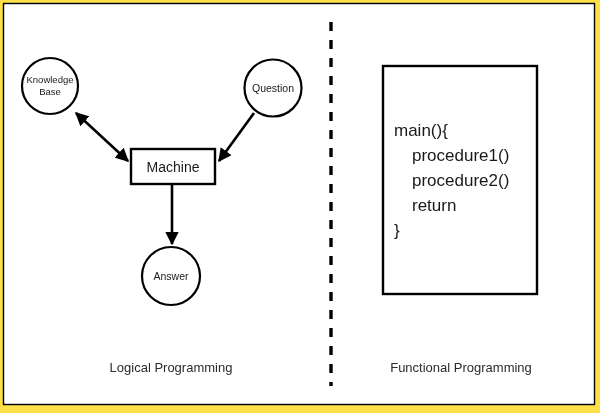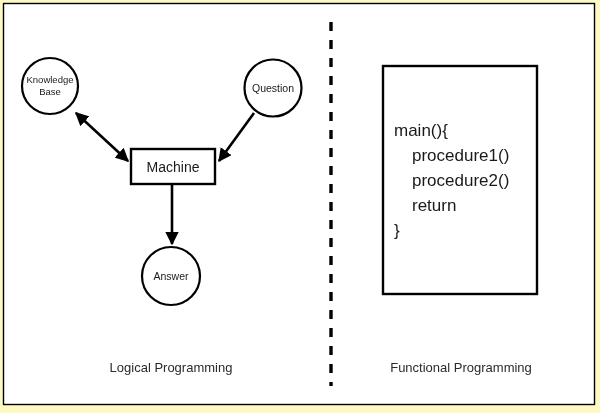--- a/index.html
+++ b/index.html
@@ -8,21 +8,21 @@
     padding: 0;
     background: #ffffff;
   }
   body {
     font-family: "Liberation Sans", sans-serif;
   }
   #canvas {
     position: relative;
     width: 600px;
     height: 413px;
-    background: #fef9c3;
+    background: #fde047;
     overflow: hidden;
   }
   #diagram-svg {
     position: absolute;
     left: 0;
     top: 0;
     width: 600px;
     height: 413px;
     display: block;
   }

